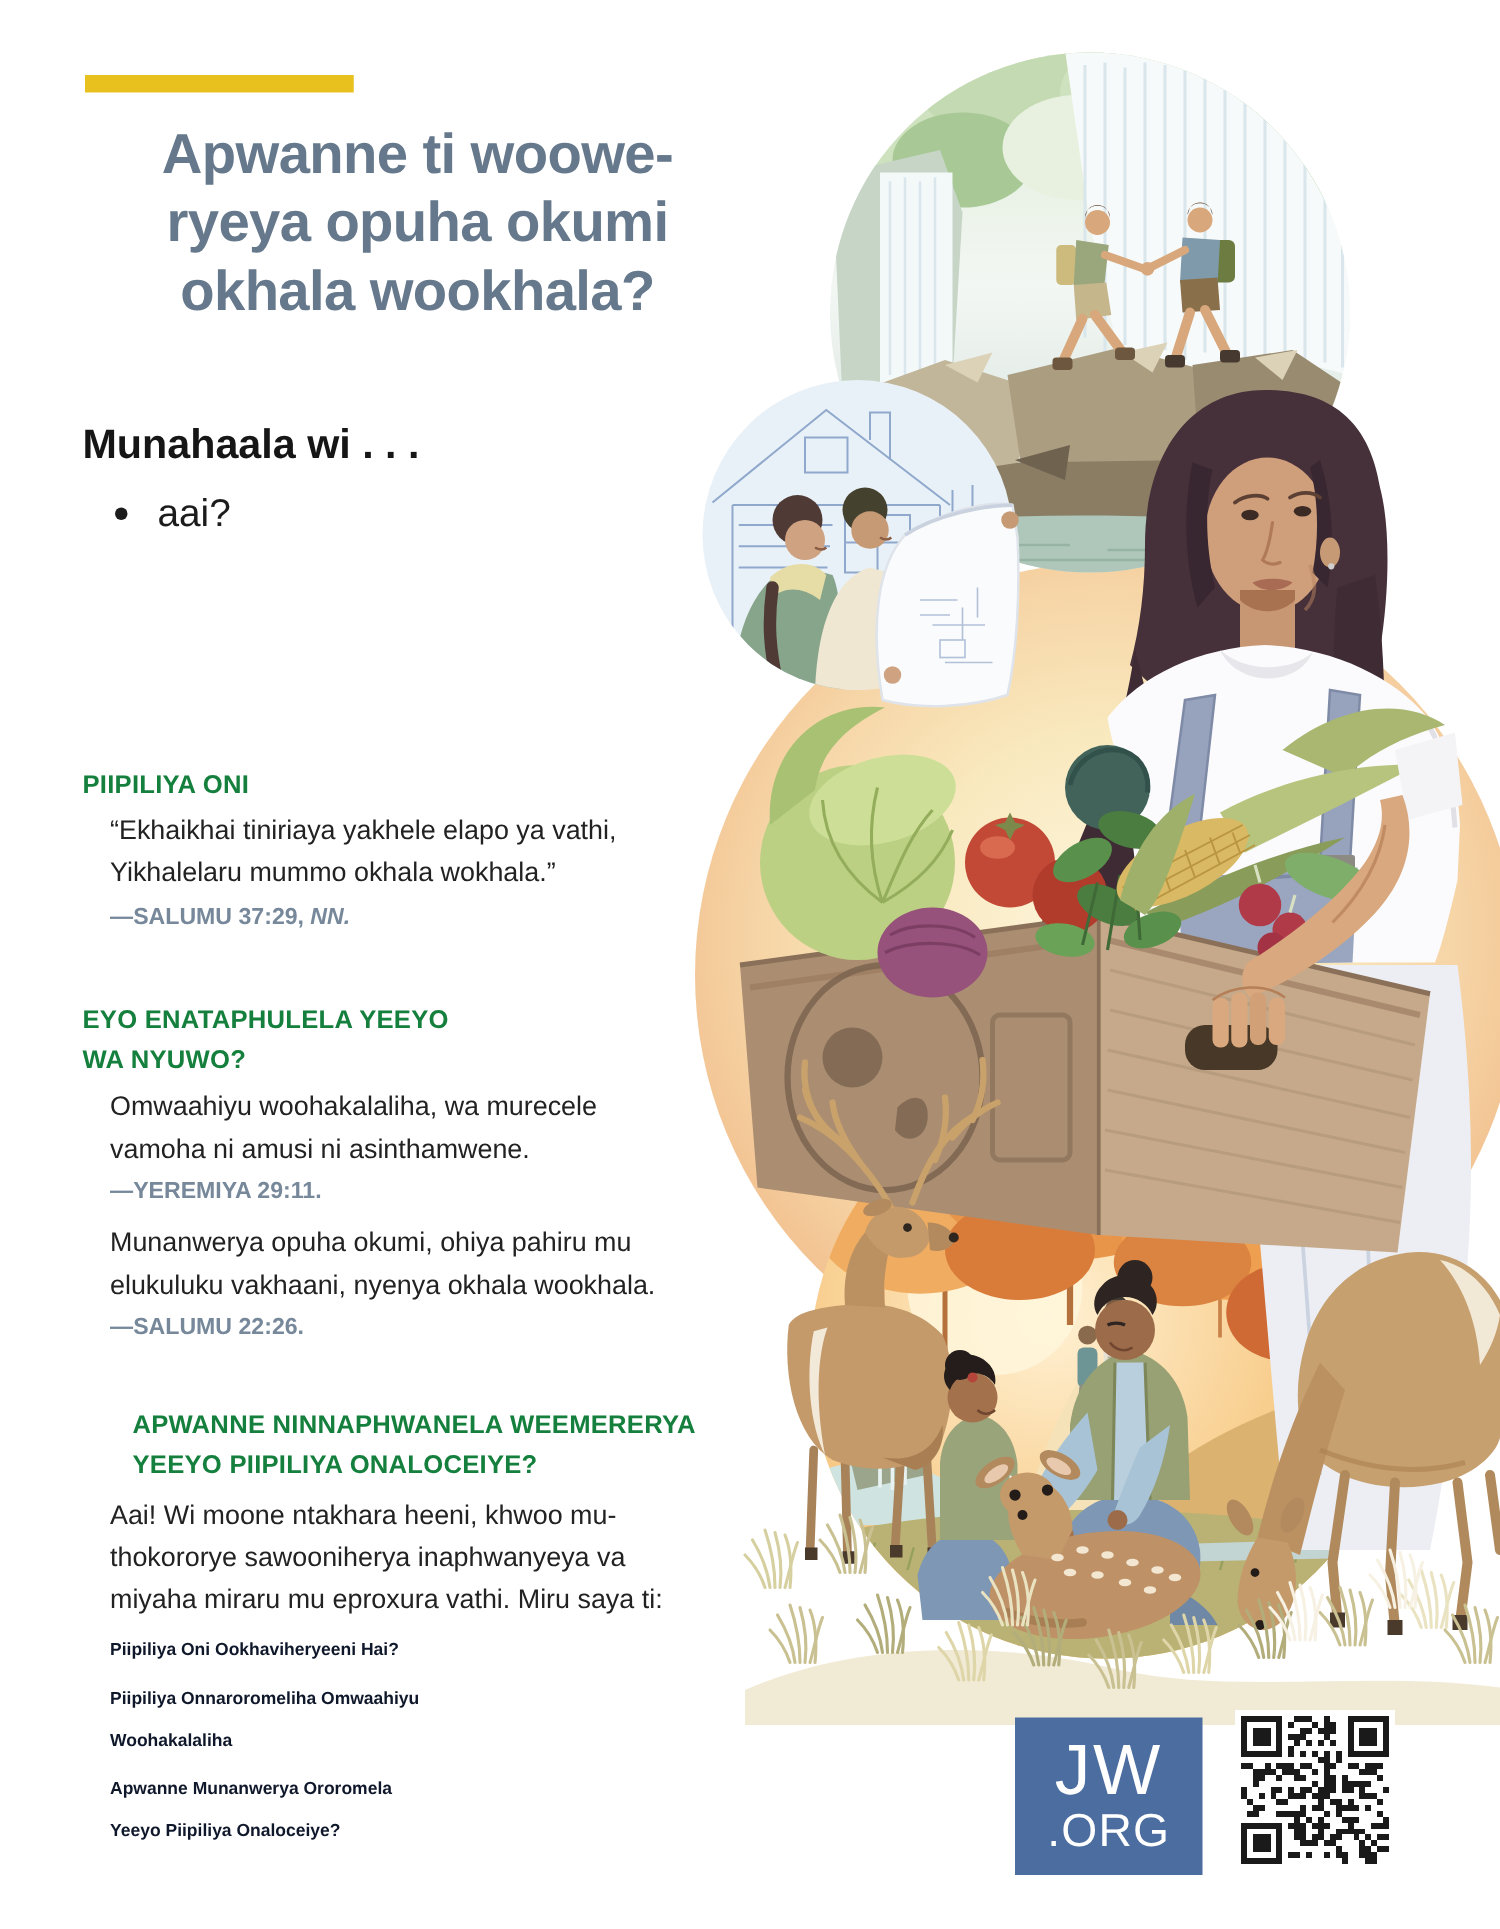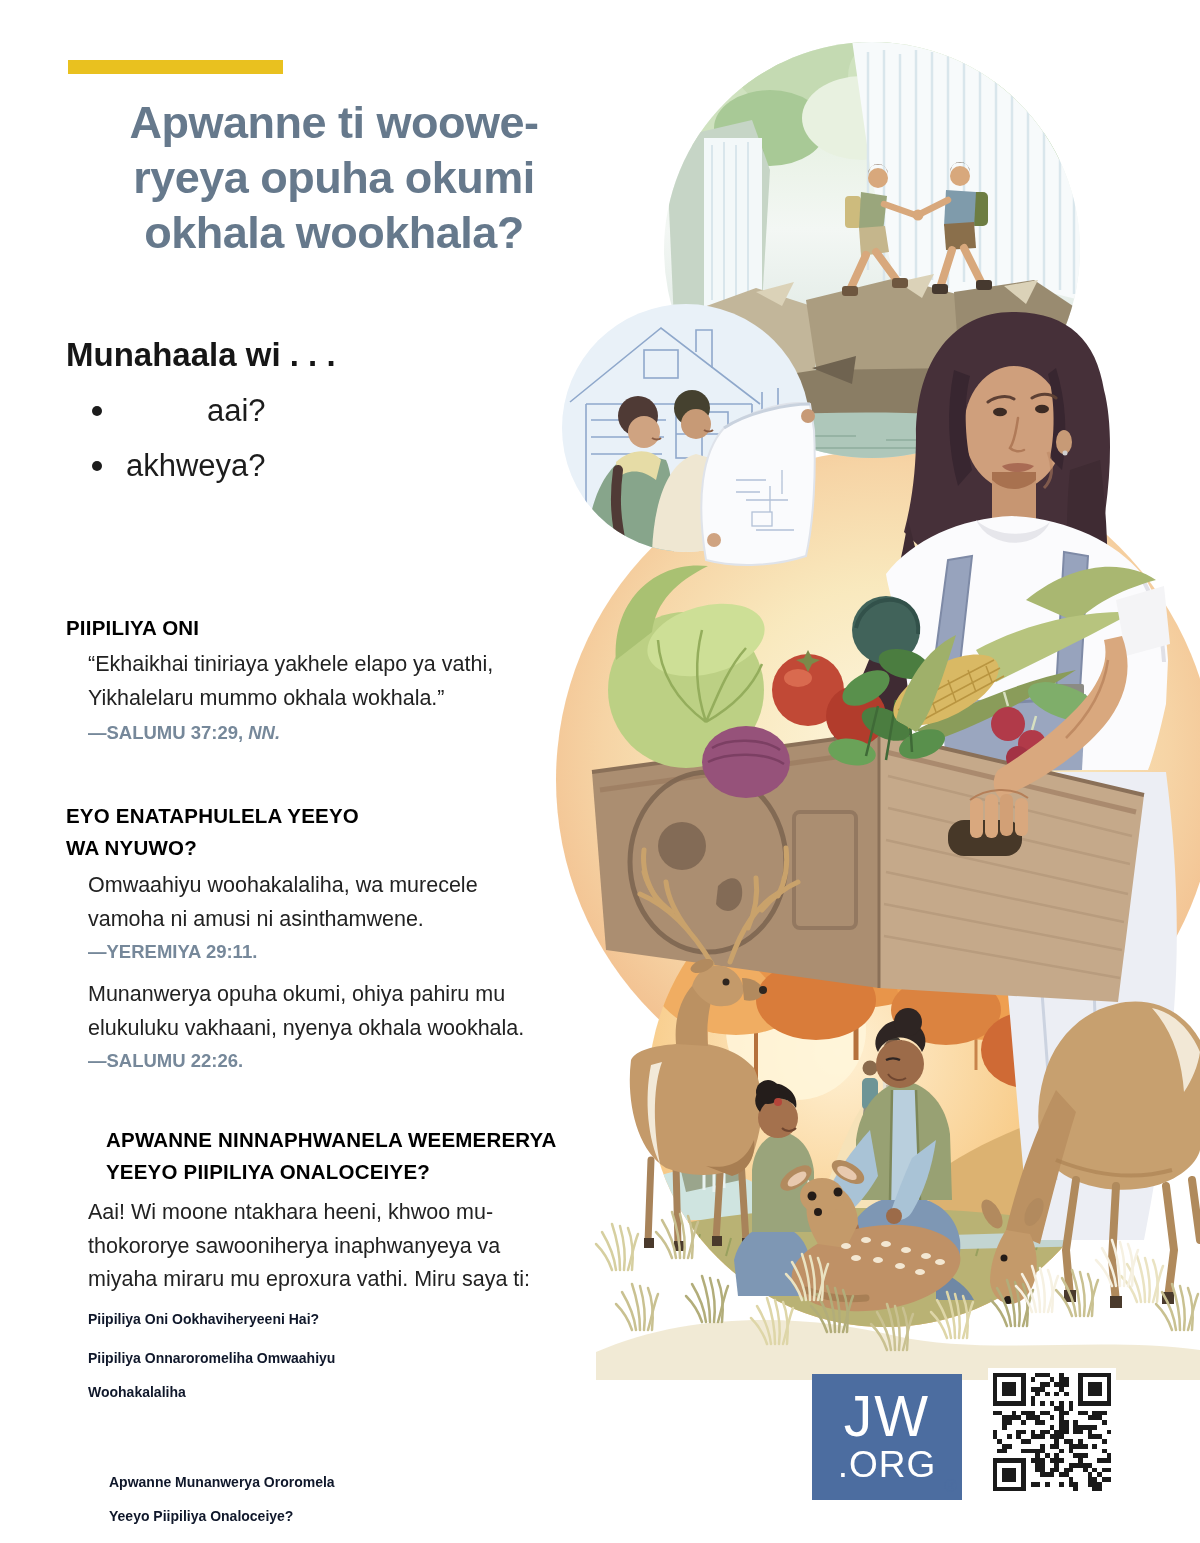--- a/index.html
+++ b/index.html
@@ -10,31 +10,31 @@
   }
   .abs{position:absolute;}
   .preline{white-space:pre-line;}
   .accent-bar{left:68px;top:60px;width:215px;height:14px;background:var(--accent,#E9C11F);}
   .h1{
     left:64px;top:95px;width:540px;font-size:45px;line-height:55px;font-weight:bold;
     color:var(--heading,#66798C);letter-spacing:-0.5px;margin:0;text-align:center;
   }
   .h2{left:66px;top:336px;font-size:33px;font-weight:bold;color:#161616;margin:0;}
   .options{left:92px;top:383px;list-style:none;margin:0;padding:0;}
-  .options li{font-size:31px;line-height:55px;color:#1c1c1c;display:flex;align-items:center;justify-content:space-between;}
+  .options li{font-size:31px;line-height:55px;color:#1c1c1c;display:flex;align-items:center;}
   .dot{width:10px;height:10px;border-radius:50%;background:#1c1c1c;display:inline-block;margin-right:24px;flex:0 0 auto;}
-  .sec-title{left:66px;font-size:20.5px;line-height:32px;font-weight:bold;color:#000000;margin:0;letter-spacing:0.2px;}
+  .sec-title{left:66px;font-size:20.5px;line-height:32px;font-weight:bold;color:#15803d;margin:0;letter-spacing:0.2px;}
   .sec-title.t1{top:612px;} .sec-title.t2{top:800px;} .sec-title.t3{top:1124px;margin-left:40px;}
   .body-p{left:88px;width:500px;font-size:21.5px;line-height:33.5px;color:#222;margin:0;}
   .p1{top:648px;} .p2{top:869px;} .p3{top:978px;} .p4{top:1196px;}
   .cite{left:88px;font-size:18.5px;font-weight:bold;color:var(--cite,#76889A);margin:0;}
   .cite .it{font-style:italic;margin-left:5px;text-align:center;}
   .c1{top:722px;} .c2{top:941px;} .c3{top:1050px;}
   .pub{left:88px;width:470px;font-size:14px;line-height:34px;font-weight:bold;color:#0f172a;margin:0;}
-  .pub.l1{top:1302px;} .pub.l2{top:1341px;} .pub.l3{top:1465px;margin-left:21px;}
+  .pub.l1{top:1302px;} .pub.l2{top:1341px;} .pub.l3{top:1413px;}
   .jw-logo{
     left:812px;top:1374px;width:150px;height:126px;background:var(--logo,#4C6DA0);
     color:#fff;text-align:center;
   }
   .jw-l1{display:block;font-size:57px;line-height:58px;margin-top:13px;letter-spacing:2px;font-weight:400;}
   .jw-l2{display:block;font-size:37px;line-height:40px;letter-spacing:1px;font-weight:400;}
   .reg{left:944px;top:1476px;font-size:18px;color:var(--logo,#4C6DA0);}
   .qr{left:988px;top:1368px;width:128px;height:128px;}
   .art{left:556px;top:0;width:644px;height:1380px;}
 </style>
@@ -495,24 +495,20 @@
 <h1 class="abs h1 preline">Apwanne ti woowe-
 ryeya opuha okumi
 okhala wookhala?</h1>
 
 <h2 class="abs h2">Munahaala wi . . .</h2>
 
 <ul class="abs options">
   <li>
       <span class="dot"></span>
       <span>aai?</span>
-    </li>
-  <li>
-      <span class="dot"></span>
-      <span>akhweya?</span>
     </li>
 </ul>
 
 <h3 class="abs sec-title t1 preline">PIIPILIYA ONI</h3>
 <p class="abs body-p p1 preline">“Ekhaikhai tiniriaya yakhele elapo ya vathi,
 Yikhalelaru mummo okhala wokhala.”</p>
 <p class="abs cite c1"><span>—SALUMU 37:29,</span><span class="it">NN.</span></p>
 
 <h3 class="abs sec-title t2 preline">EYO ENATAPHULELA YEEYO
 WA NYUWO?</h3>

